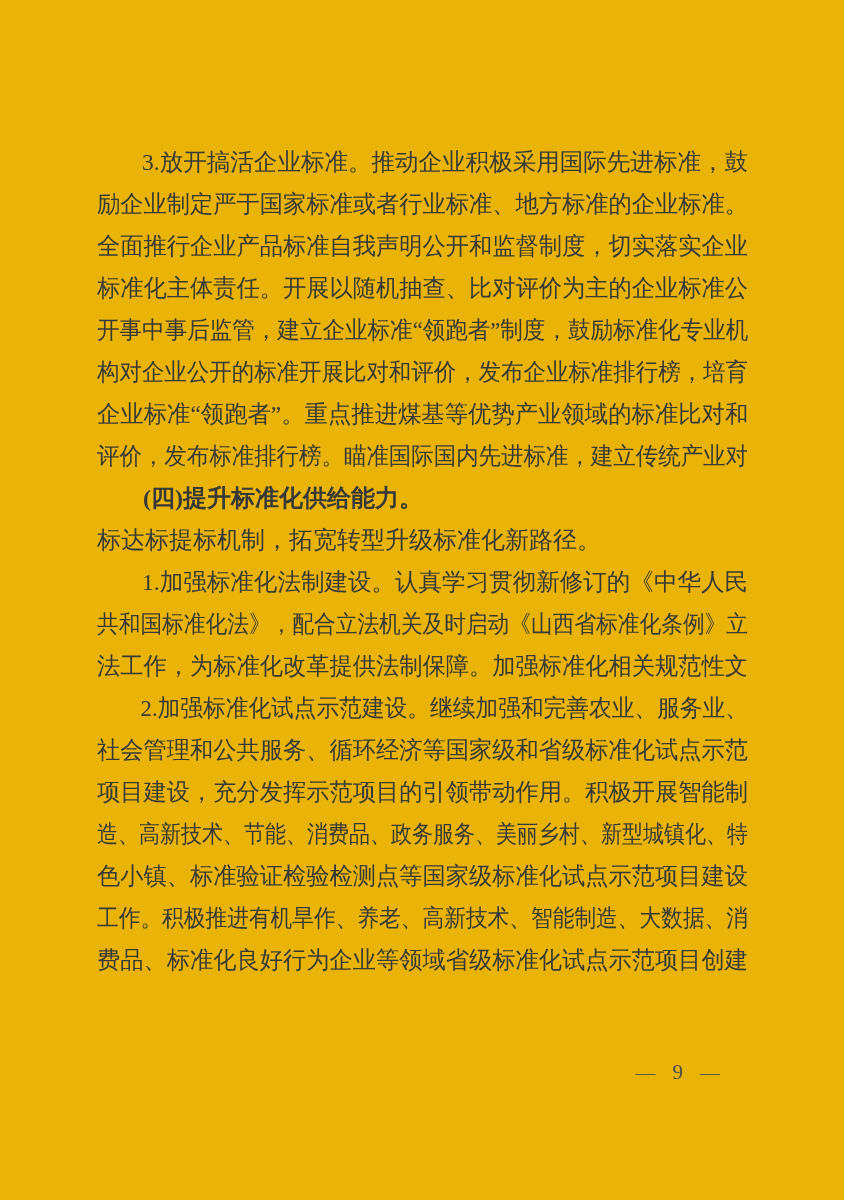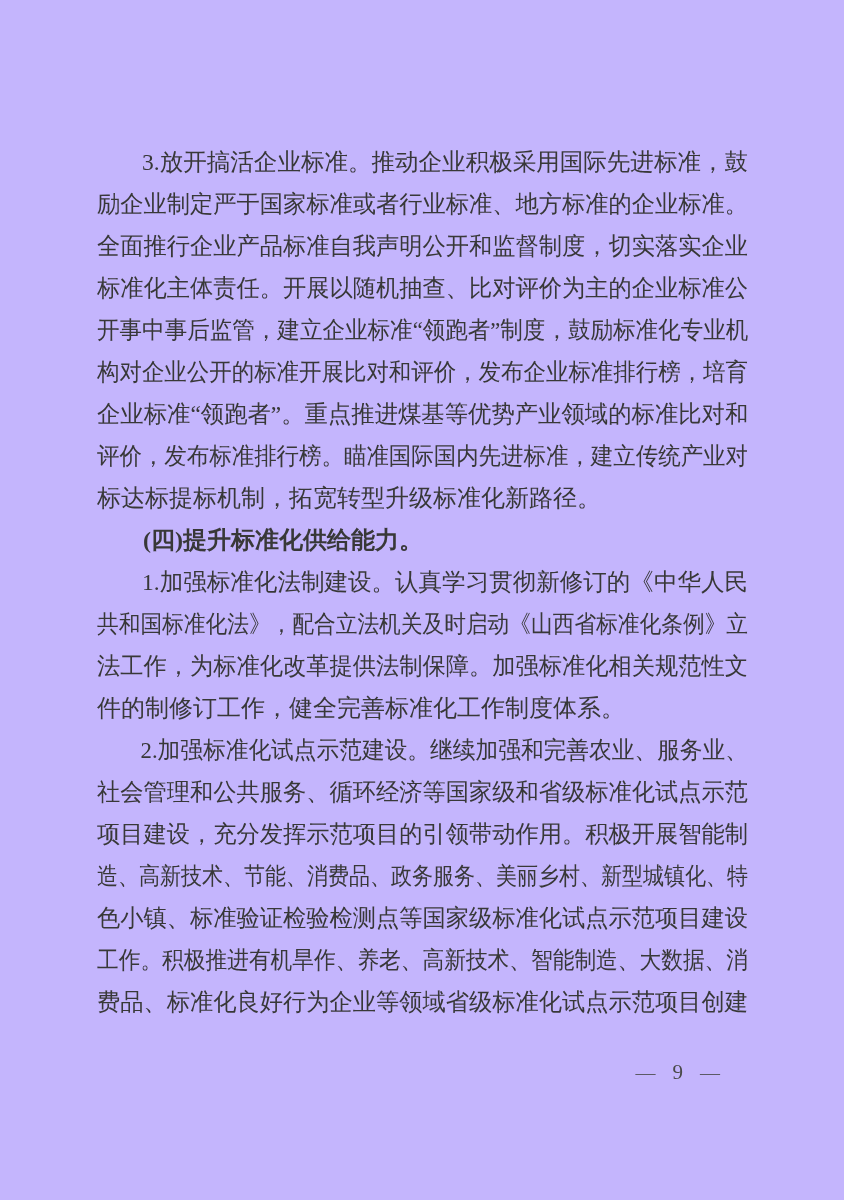--- a/index.html
+++ b/index.html
@@ -4,21 +4,21 @@
 <style>
   html, body {
     margin: 0;
     padding: 0;
     background: #ffffff;
   }
   .page {
     position: relative;
     width: 844px;
     height: 1200px;
-    background: #c4b5fd;
+    background: #eab308;
     overflow: hidden;
     font-family: "Liberation Serif", "DejaVu Serif", serif;
   }
   .text-block {
     position: absolute;
     left: 97px;
     top: 141px;
     width: 651px;
   }
   .line {
@@ -66,26 +66,25 @@
 
   <div class="text-block" id="text-block">
       <div class="line indent" style="transform-origin: left center; transform: scaleX(0.980422);">3.放开搞活企业标准。推动企业积极采用国际先进标准，鼓</div>
       <div class="line" style="transform-origin: left center; transform: scaleX(0.96875);">励企业制定严于国家标准或者行业标准、地方标准的企业标准。</div>
       <div class="line" style="transform-origin: left center; transform: scaleX(0.96875);">全面推行企业产品标准自我声明公开和监督制度，切实落实企业</div>
       <div class="line" style="transform-origin: left center; transform: scaleX(0.96875);">标准化主体责任。开展以随机抽查、比对评价为主的企业标准公</div>
       <div class="line" style="transform-origin: left center; transform: scaleX(0.939394);">开事中事后监管，建立企业标准“领跑者”制度，鼓励标准化专业机</div>
       <div class="line" style="transform-origin: left center; transform: scaleX(0.935345);">构对企业公开的标准开展比对和评价，发布企业标准排行榜，培育</div>
       <div class="line" style="transform-origin: left center; transform: scaleX(0.973094);">企业标准“领跑者”。重点推进煤基等优势产业领域的标准比对和</div>
       <div class="line" style="transform-origin: left center; transform: scaleX(0.935345);">评价，发布标准排行榜。瞄准国际国内先进标准，建立传统产业对</div>
+      <div class="line indent bold end">(四)提升标准化供给能力。</div>
       <div class="line end">标达标提标机制，拓宽转型升级标准化新路径。</div>
-      <div class="line indent bold end">(四)提升标准化供给能力。</div>
       <div class="line indent" style="transform-origin: left center; transform: scaleX(0.980422);">1.加强标准化法制建设。认真学习贯彻新修订的《中华人民</div>
       <div class="line" style="transform-origin: left center; transform: scaleX(0.904167);">共和国标准化法》，配合立法机关及时启动《山西省标准化条例》立</div>
       <div class="line" style="transform-origin: left center; transform: scaleX(0.96875);">法工作，为标准化改革提供法制保障。加强标准化相关规范性文</div>
-      <div class="line end">件的制修订工作，健全完善标准化工作制度体系。</div>
       <div class="line indent" style="transform-origin: left center; transform: scaleX(0.946221);">2.加强标准化试点示范建设。继续加强和完善农业、服务业、</div>
       <div class="line" style="transform-origin: left center; transform: scaleX(0.96875);">社会管理和公共服务、循环经济等国家级和省级标准化试点示范</div>
       <div class="line" style="transform-origin: left center; transform: scaleX(0.96875);">项目建设，充分发挥示范项目的引领带动作用。积极开展智能制</div>
       <div class="line" style="transform-origin: left center; transform: scaleX(0.875);">造、高新技术、节能、消费品、政务服务、美丽乡村、新型城镇化、特</div>
       <div class="line" style="transform-origin: left center; transform: scaleX(0.96875);">色小镇、标准验证检验检测点等国家级标准化试点示范项目建设</div>
       <div class="line" style="transform-origin: left center; transform: scaleX(0.904167);">工作。积极推进有机旱作、养老、高新技术、智能制造、大数据、消</div>
       <div class="line" style="transform-origin: left center; transform: scaleX(0.96875);">费品、标准化良好行为企业等领域省级标准化试点示范项目创建</div>
     </div>
 
   <div class="footer">

